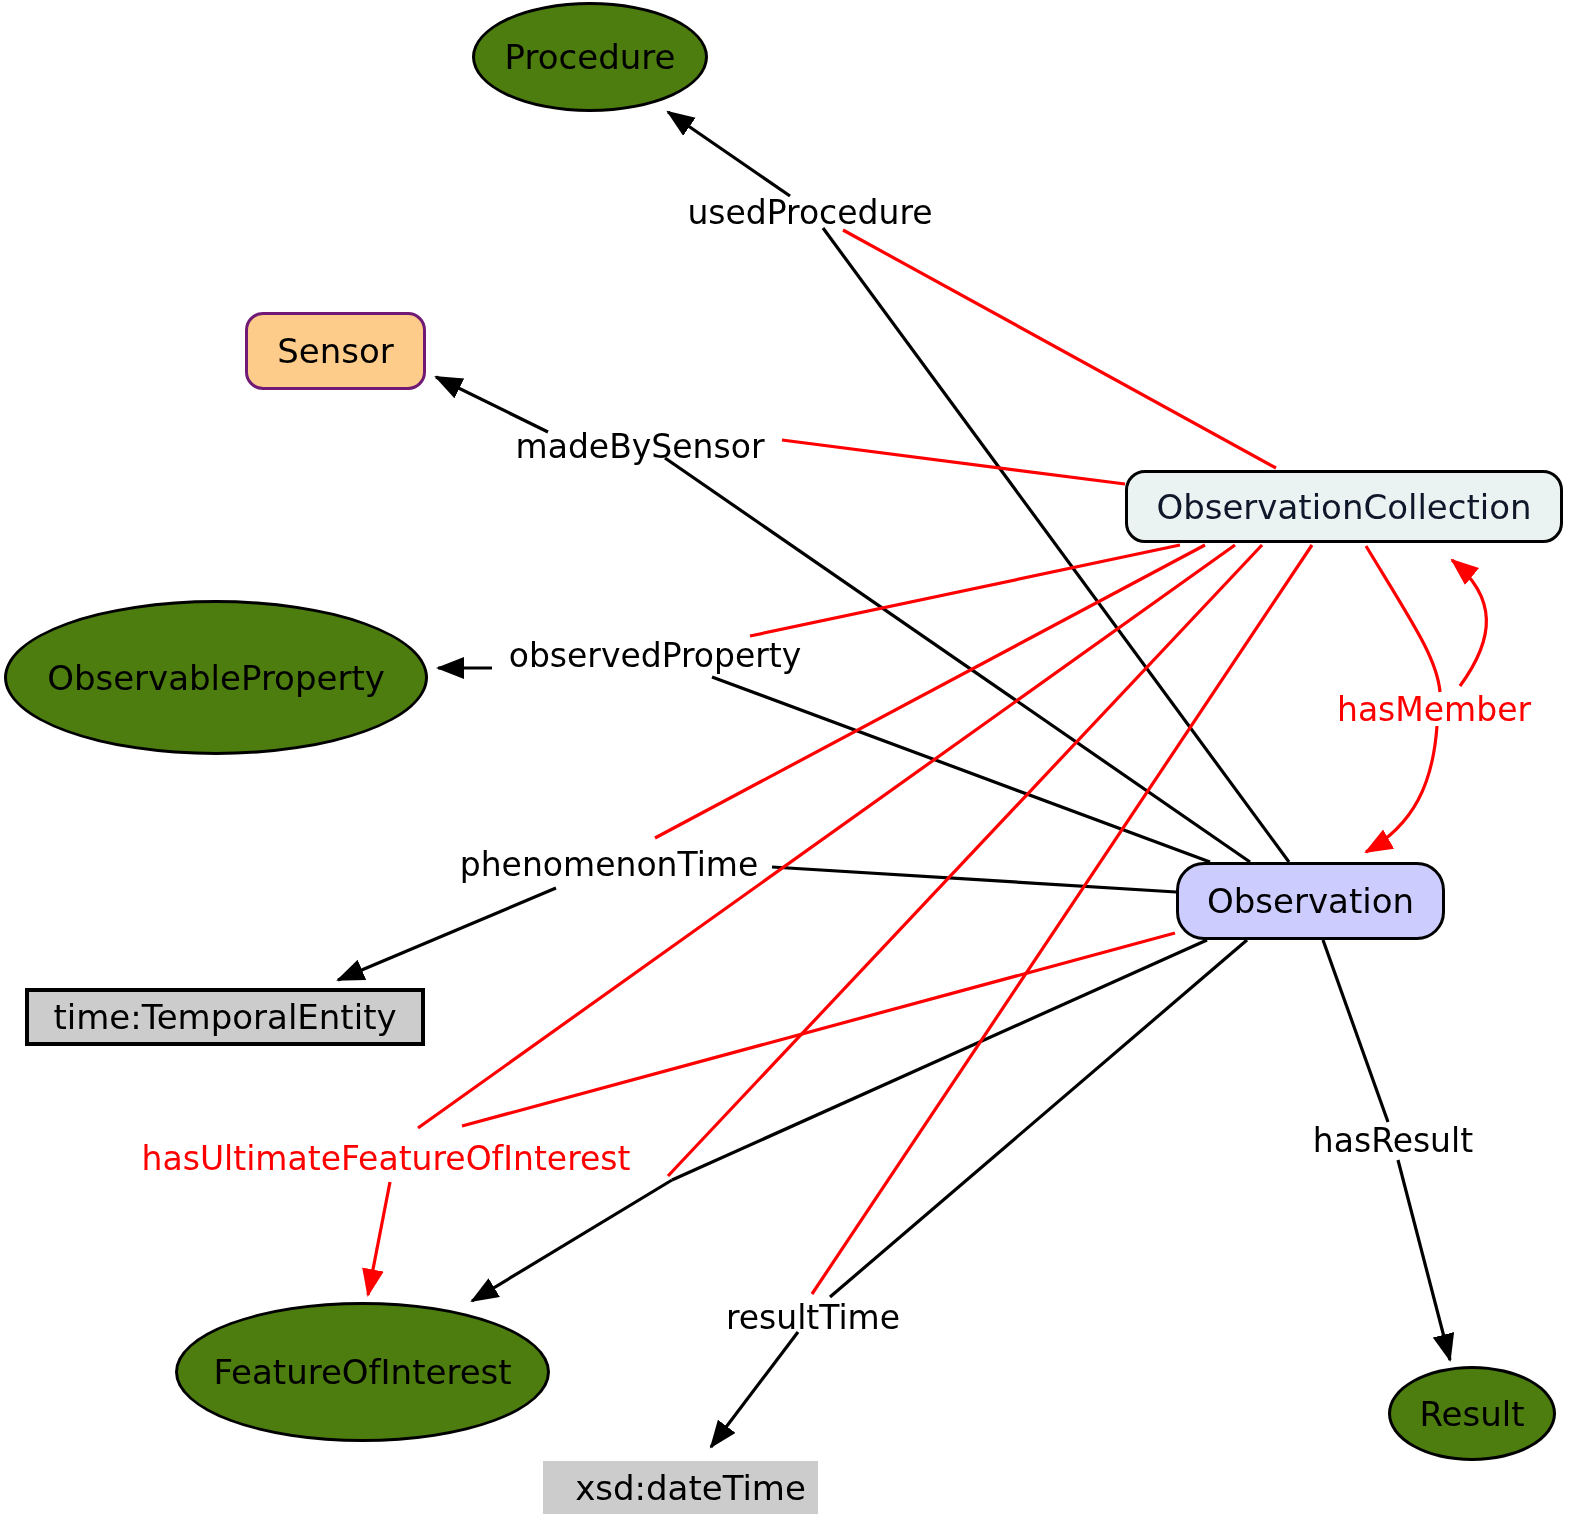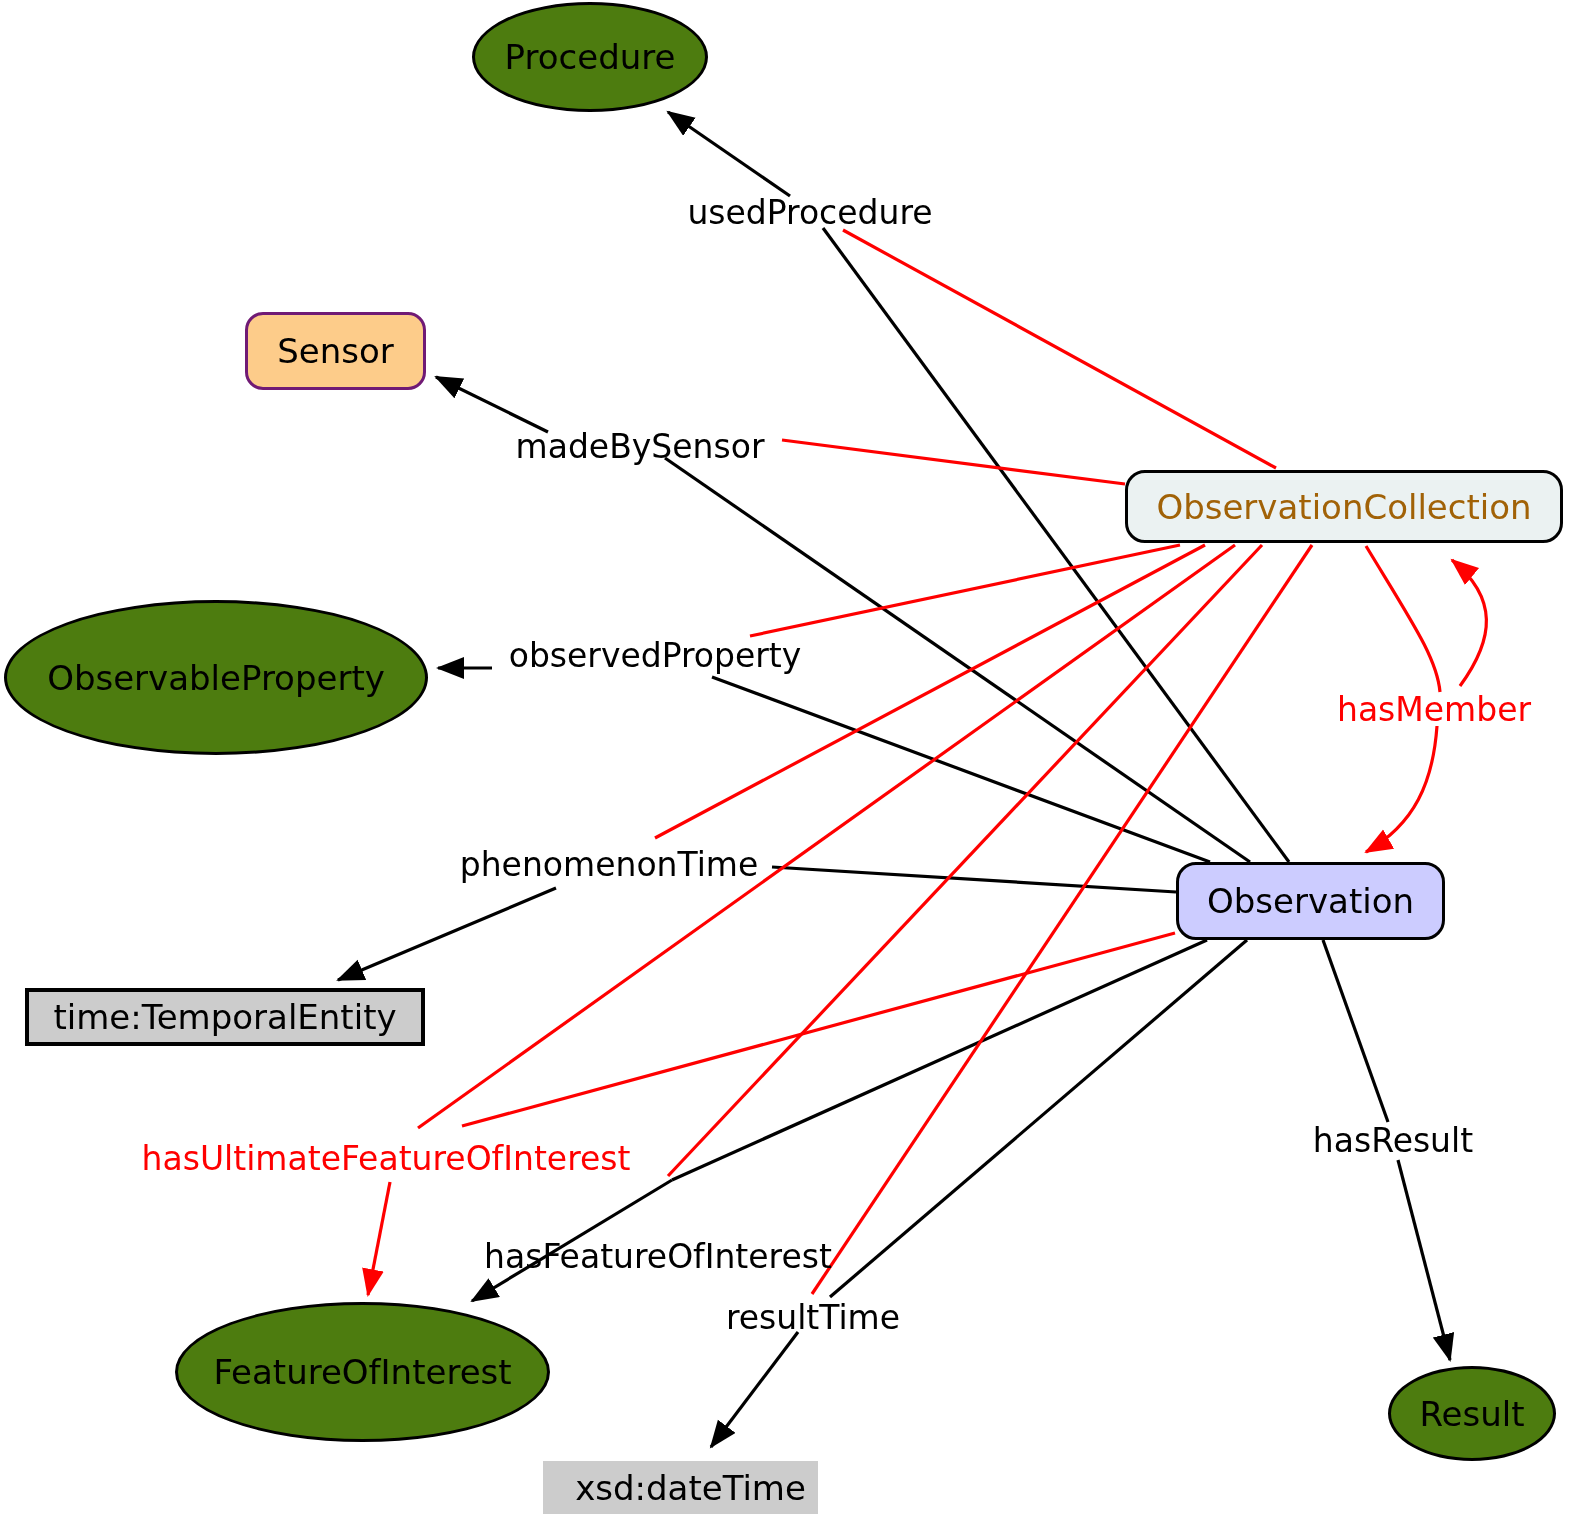--- a/index.html
+++ b/index.html
@@ -33,37 +33,37 @@
     text-align: center;
   }
   .ellipse { border-radius: 50%; }
   .rounded { border-radius: 20px; }
   .yellow  { background: #4d7c0f; border: 3px solid #000; }
   .peach   { background: #FDCC8A; border: 3px solid #701a75; }
   .palecyan{ background: #EBF2F2; border: 3px solid #000; }
   .lavender{ background: #CCCCFF; border: 3px solid #000; }
   .graybox { background: #CCCCCC; border: 4px solid #000; }
   .graybox-plain { background: #CCCCCC; border: none; }
-  .red-text { color: #a16207; }
+  .red-text { color: #0f172a; }
 
   .edge-label {
     position: absolute;
     transform: translate(-50%, -50%);
     font-size: 33px;
     color: #000000;
     white-space: nowrap;
   }
   .edge-label.red { color: #FF0000; }
 
   
   #n-procedure      { left: 472px;  top: 2px;    width: 236px; height: 110px; }
   #n-sensor         { left: 245px;  top: 312px;  width: 181px; height: 78px;  border-radius: 18px; }
   #n-observableprop { left: 4px;    top: 600px;  width: 424px; height: 155px; }
   #n-obscollection  { left: 1125px; top: 470px;  width: 438px; height: 73px;  }
-  #n-observation    { left: 1176px; top: 862px;  width: 269px; height: 78px;  }
+  #n-observation    { left: 1176px; top: 862px;  width: 269px; height: 78px; border-radius: 28px;  }
   #n-temporalentity { left: 25px;   top: 988px;  width: 400px; height: 58px;  }
   #n-featureofint   { left: 175px;  top: 1302px; width: 375px; height: 140px; }
   #n-xsddatetime    { left: 543px;  top: 1461px; width: 275px; height: 53px; padding-left: 20px;  }
   #n-result         { left: 1388px; top: 1366px; width: 168px; height: 95px;  }
 
   
   #e-usedprocedure  { left: 810px;  top: 212px;  }
   #e-madebysensor   { left: 640px;  top: 446px;  }
   #e-observedprop   { left: 655px;  top: 655px;  }
   #e-phenomenontime { left: 609px;  top: 864px;  }
@@ -163,17 +163,16 @@
   <div class="node ellipse yellow" id="n-result">
     <span>Result</span>
   </div>
 
   <div class="edge-label" id="e-usedprocedure">usedProcedure</div>
   <div class="edge-label" id="e-madebysensor">madeBySensor</div>
   <div class="edge-label" id="e-observedprop">observedProperty</div>
   <div class="edge-label" id="e-phenomenontime">phenomenonTime</div>
   <div class="edge-label red" id="e-hasmember">hasMember</div>
   <div class="edge-label red" id="e-hasultimatefoi">hasUltimateFeatureOfInterest</div>
-  <div class="edge-label" id="e-hasfoi">hasFeatureOfInterest</div>
   <div class="edge-label" id="e-resulttime">resultTime</div>
   <div class="edge-label" id="e-hasresult">hasResult</div>
 
 </div>
 
 </body></html>

